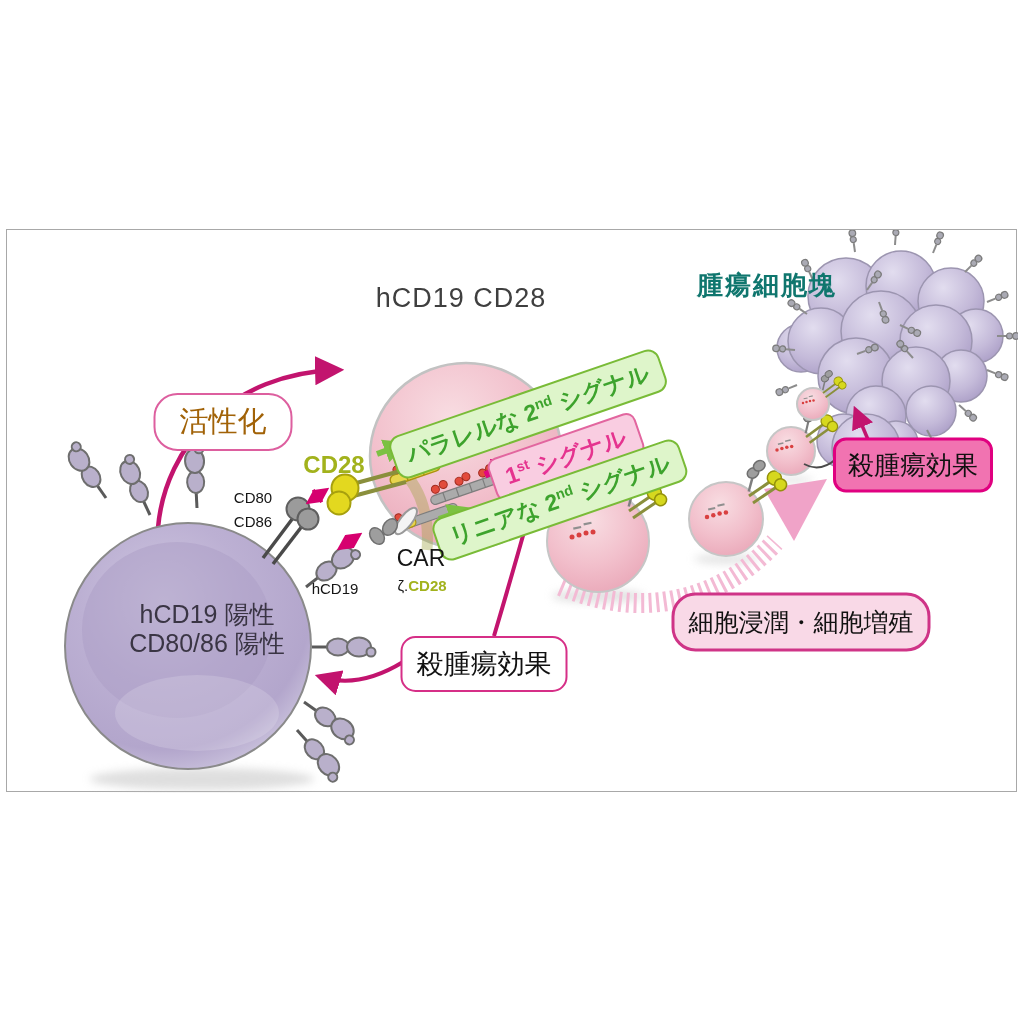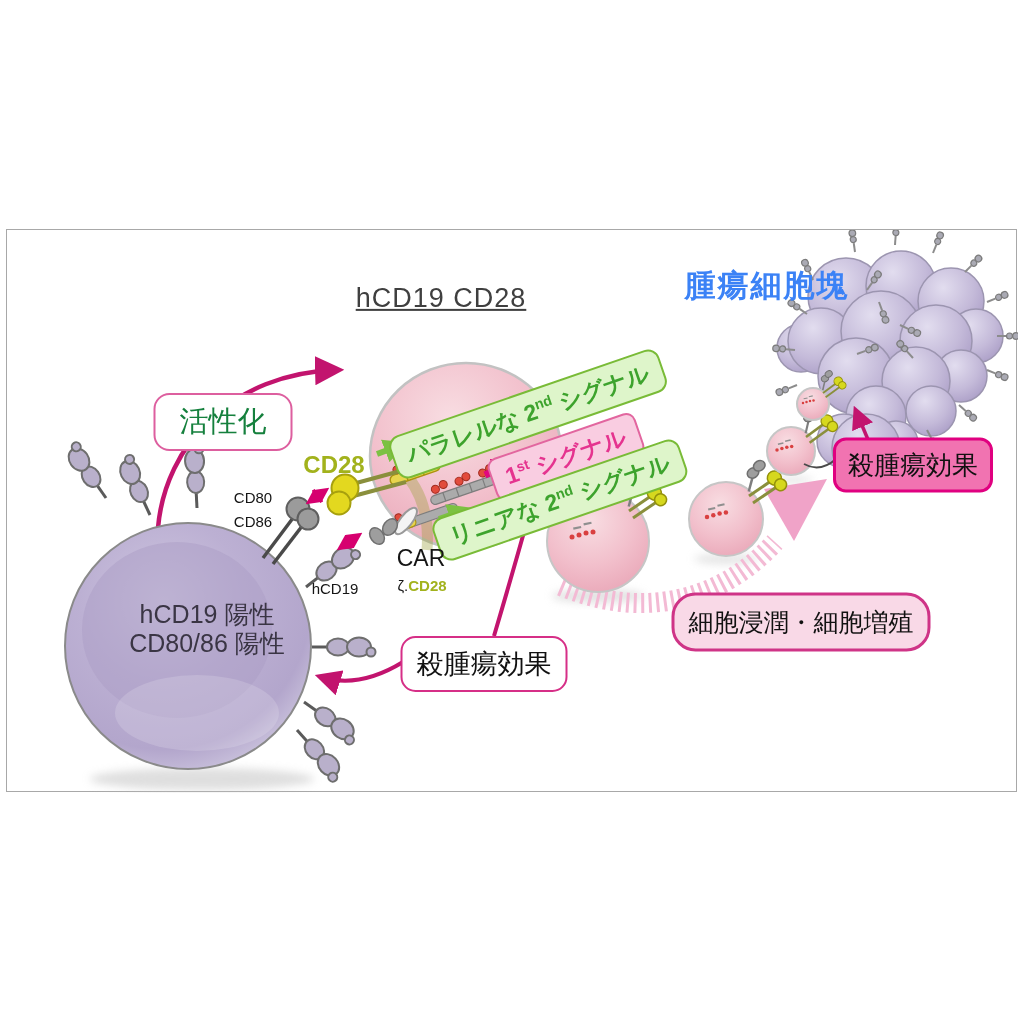--- a/index.html
+++ b/index.html
@@ -8,23 +8,23 @@
     font-family:"Liberation Sans",sans-serif;
   }
   .frame{
     position:absolute;left:6px;top:229px;width:1011px;height:563px;
     border:1.5px solid #a8a8a8;background:#ffffff;box-sizing:border-box;
   }
   .frame svg{position:absolute;left:0;top:0;}
   .lbl{position:absolute;transform:translate(-50%,-50%);white-space:nowrap;line-height:1.12;text-align:center;}
   .t1{font-size:27px;color:#3f3f3f;letter-spacing:1px;}
   .t2{font-size:27px;color:#121212;font-weight:bold;letter-spacing:1px;}
-  .tmass{font-size:31px;color:#3b82f6;font-weight:bold;letter-spacing:2px;}
+  .tmass{font-size:26px;color:#0f766e;font-weight:bold;letter-spacing:2px;}
   .bx{position:absolute;transform:translate(-50%,-50%);white-space:nowrap;box-sizing:border-box;text-align:center;}
-  .bx-activation{background:#ffffff;border:2.5px solid #dd5f9f;border-radius:16px;padding:7px 24px;font-size:29px;color:#15803d;}
+  .bx-activation{background:#ffffff;border:2.5px solid #dd5f9f;border-radius:24px;padding:7px 24px;font-size:29px;color:#a16207;}
   .bx-killmid{background:#ffffff;border:2.5px solid #d62f87;border-radius:15px;padding:8px 14px;font-size:27px;color:#111;}
   .bx-killright{background:#f173b1;border:3px solid #e00080;border-radius:13px;padding:7px 12px;font-size:26px;color:#111;}
   .bx-infil{background:#f9d9e7;border:3px solid #cf3487;border-radius:24px;padding:10px 14px;font-size:25px;color:#111;}
   .sig{position:absolute;white-space:nowrap;box-sizing:border-box;font-size:23px;font-weight:bold;padding:5px 13px;}
   .sig-green{background:#def5ca;border:2.5px solid #79bb37;border-radius:12px;color:#3da32d;}
   .sig-pink{background:#f9cde1;border:2.5px solid #e2669f;border-radius:10px;color:#e5338f;}
   .sup{font-size:0.62em;vertical-align:super;}
   .cd28lbl{font-size:24px;font-weight:bold;color:#a2b21c;}
   .smlbl{font-size:15px;color:#151515;}
   .carlbl{font-size:23px;color:#151515;}
@@ -238,21 +238,21 @@
     <use href="#rsq" transform="translate(770,220) scale(0.7)"></use>
     <circle cx="806" cy="174" r="16" fill="url(#gPink)" stroke="#c6c6c6" stroke-width="2"></circle>
     <use href="#arm" transform="translate(816,163) rotate(-32) scale(0.62)"></use>
     <use href="#rsq" transform="translate(796,173) scale(0.5)"></use>
   </g>
 
   <path d="M 862,212 L 849,181" fill="none" stroke="#c2146e" stroke-width="3.5" marker-end="url(#mMag)"></path>
   <path d="M 797,234 Q 813,243 829,229" fill="none" stroke="#4a4a4a" stroke-width="1.8"></path>
 </svg>
 
-  <div class="lbl t1" style="left:434px;top:68px;text-decoration:underline;">hCD19 CD28</div>
+  <div class="lbl t1" style="left:454px;top:68px;">hCD19 CD28</div>
   <div class="lbl tmass" style="left:760px;top:56px;">腫瘍細胞塊</div>
 
   <div class="bx bx-activation" style="left:216px;top:192px;">活性化</div>
 
   <div class="sig sig-green" style="left:521px;top:184px;transform:translate(-50%,-50%) rotate(-19deg);"><span>パラレルな 2</span><span class="sup">nd</span><span> シグナル</span></div>
   <div class="sig sig-pink" style="left:559px;top:227px;transform:translate(-50%,-50%) rotate(-19deg);"><span>1</span><span class="sup">st</span><span> シグナル</span></div>
   <div class="sig sig-green" style="left:553px;top:270px;transform:translate(-50%,-50%) rotate(-19deg);"><span>リニアな 2</span><span class="sup">nd</span><span> シグナル</span></div>
 
   <div class="lbl cd28lbl" style="left:327px;top:235px;">CD28</div>
   <div class="lbl smlbl" style="left:246px;top:268px;">CD80</div>

